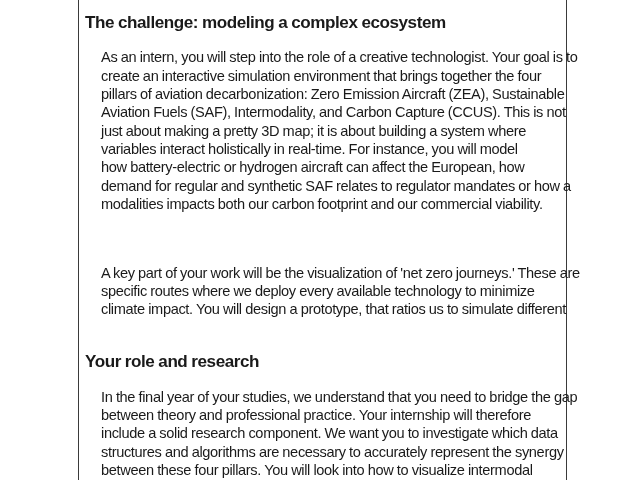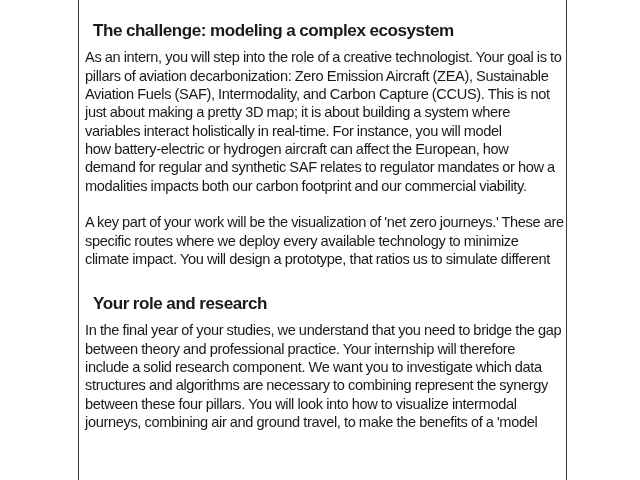--- a/index.html
+++ b/index.html
@@ -33,45 +33,46 @@
       width: 480px;
       font-family: "Liberation Sans", sans-serif;
       font-size: 14.6px;
       line-height: 18.35px;
       color: #1a1a1a;
       letter-spacing: -0.35px;
       word-spacing: -0.3px;
     }
     .heading {
       font-weight: bold;
-      margin: 8px;
+      margin: 0;
       letter-spacing: -0.45px;
     }
     .para {
-      margin: 0;
+      margin: 16px;
     }
     .gap {
       height: 18.35px;
     }
     .line {
       display: block;
       white-space: nowrap;
     }
   </style>
 </head>
 <body>
 
 <div class="page">
   <div class="box"></div>
 
   <div class="content">
 
     <h3 class="heading">The challenge: modeling a complex ecosystem</h3>
     <p class="para">
       <span class="line">As an intern, you will step into the role of a creative technologist. Your goal is to</span>
+      <span class="line">create an interactive simulation environment that brings together the four</span>
       <span class="line">pillars of aviation decarbonization: Zero Emission Aircraft (ZEA), Sustainable</span>
       <span class="line">Aviation Fuels (SAF), Intermodality, and Carbon Capture (CCUS). This is not</span>
       <span class="line">just about making a pretty 3D map; it is about building a system where</span>
       <span class="line">variables interact holistically in real-time. For instance, you will model</span>
       <span class="line">how battery-electric or hydrogen aircraft can affect the European, how</span>
       <span class="line">demand for regular and synthetic SAF relates to regulator mandates or how a</span>
       <span class="line">modalities impacts both our carbon footprint and our commercial viability.</span>
     </p>
     <div class="gap"></div>
     <p class="para">
@@ -79,18 +80,18 @@
       <span class="line">specific routes where we deploy every available technology to minimize</span>
       <span class="line">climate impact. You will design a prototype, that ratios us to simulate different</span>
     </p>
     <div class="gap"></div>
 
     <h3 class="heading">Your role and research</h3>
     <p class="para">
       <span class="line">In the final year of your studies, we understand that you need to bridge the gap</span>
       <span class="line">between theory and professional practice. Your internship will therefore</span>
       <span class="line">include a solid research component. We want you to investigate which data</span>
-      <span class="line">structures and algorithms are necessary to combining represent the synergy</span>
+      <span class="line">structures and algorithms are necessary to accurately represent the synergy</span>
       <span class="line">between these four pillars. You will look into how to visualize intermodal</span>
       <span class="line">journeys, combining air and ground travel, to make the benefits of a 'model</span>
     </p>
   </div>
 </div>
 
 </body></html>

